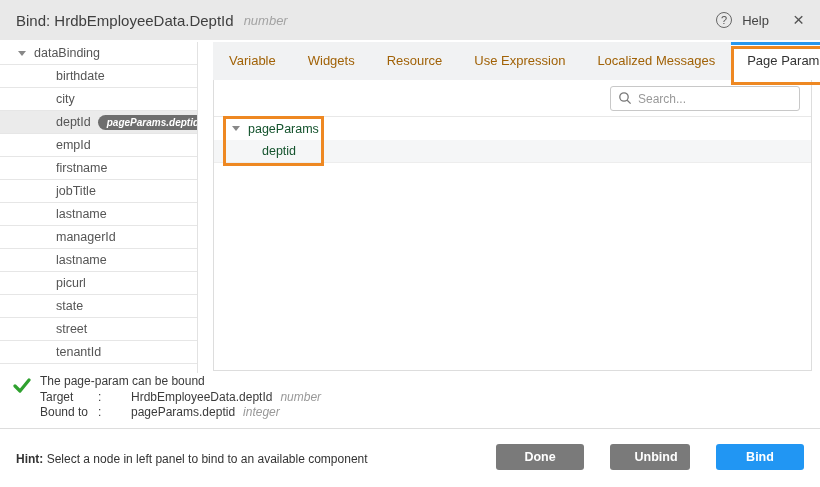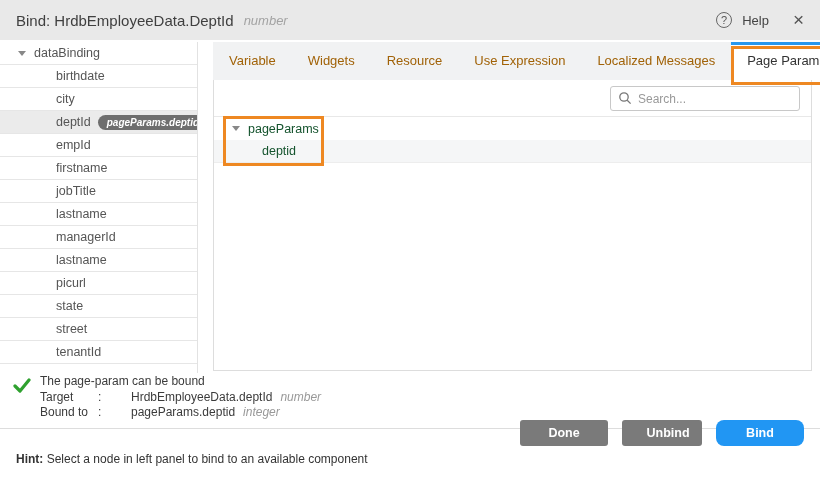--- a/index.html
+++ b/index.html
@@ -67,26 +67,26 @@
   .status-line { height:15.5px; line-height:15.5px; }
   .st-label { display:inline-block; width:58px; }
   .st-colon { display:inline-block; width:33px; }
   .st-type { font-style:italic; color:#999; margin-left:8px; }
 
   .divider { position:absolute; top:428px; left:0; width:820px; height:1px; background:#ddd; }
 
   
   .hint { position:absolute; left:16px; top:452px; font-size:12px; color:#333; }
   .hint b { font-weight:bold; }
-  .footer-buttons { position:absolute; right:16px; top:420px; display:flex; gap:14px; }
+  .footer-buttons { position:absolute; right:16px; top:444px; display:flex; gap:26px; }
   .btn { height:26px; border:none; border-radius:3px; color:#fff; font-size:12.5px; font-weight:bold;
          cursor:pointer; font-family:"Liberation Sans", sans-serif; }
   .btn.gray { background:#7a7a7a; }
   .btn.blue { background:#2196f3; }
-  .btn-done { width:88px; } .btn-unbind { width:80px;padding-left:12px; } .btn-bind { width:88px;border-radius:8px; }
+  .btn-done { width:88px; } .btn-unbind { width:80px;padding-left:12px; } .btn-bind { width:88px; }
 </style>
 </head>
 <body>
 
 <div class="app">
 
   <div class="header">
     <span class="header-title">Bind: HrdbEmployeeData.DeptId</span>
     <span class="header-type">number</span>
     <span class="header-right">

